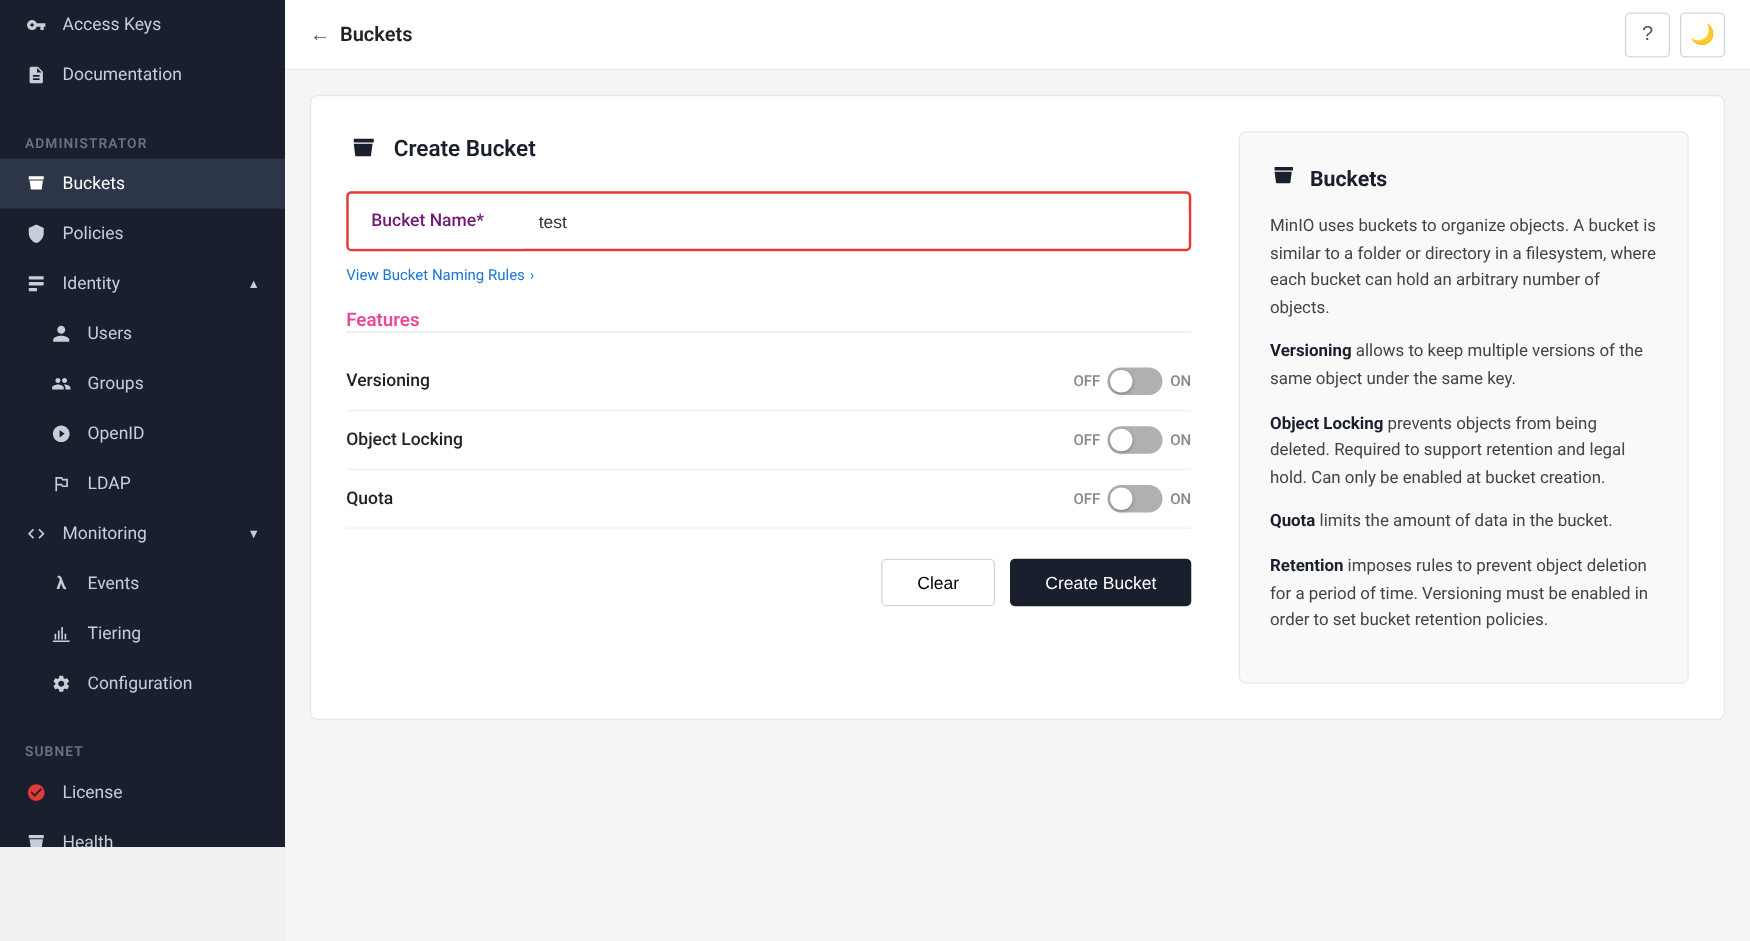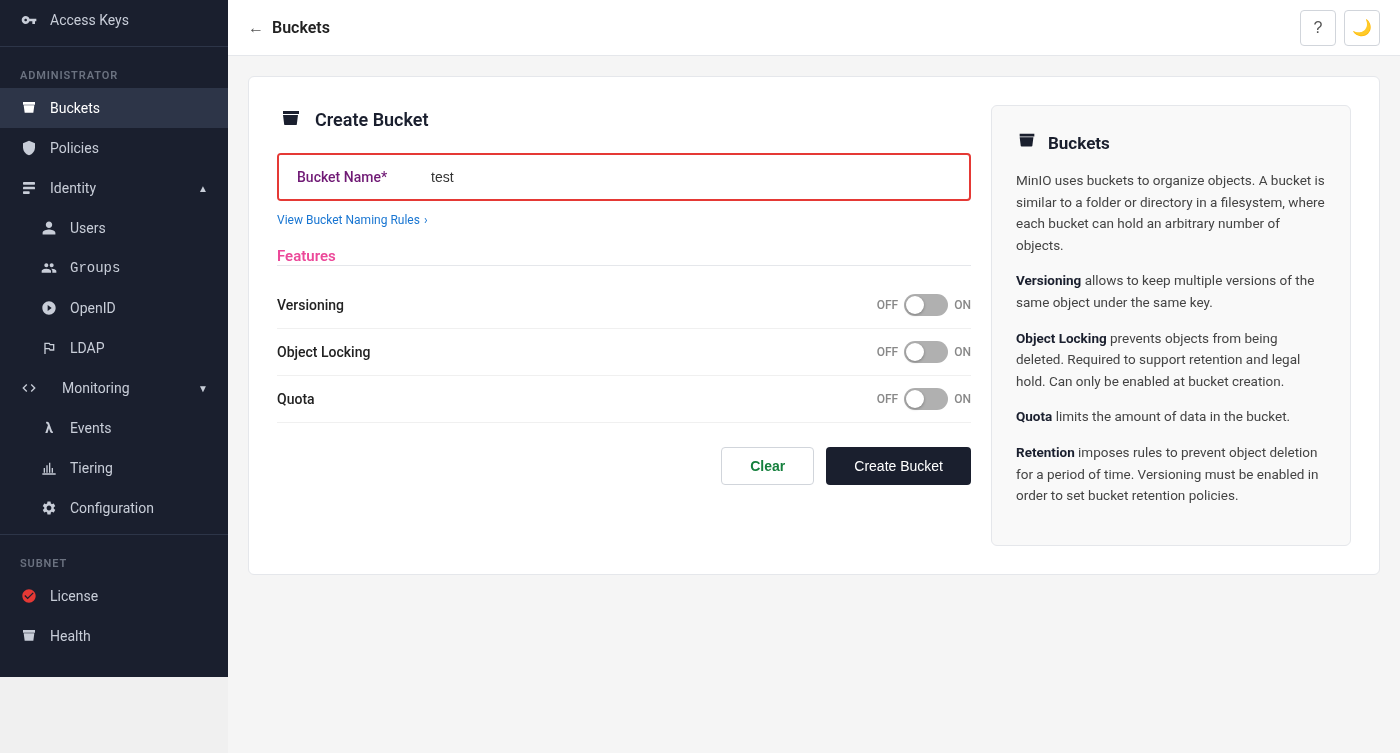--- a/index.html
+++ b/index.html
@@ -84,21 +84,21 @@
 
     
     .card {
       background: #fff;
       border-radius: 6px;
       border: 1px solid #e5e7eb;
       padding: 28px;
     }
     .card-layout {
       display: flex;
-      gap: 20px;
+      gap: 38px;
     }
     .card-main { flex: 1; }
     .card-sidebar {
       width: 360px;
       min-width: 360px;
       background: #f9f9f9;
       border-radius: 6px;
       border: 1px solid #e5e7eb;
       padding: 24px;
     }
@@ -213,22 +213,22 @@
       gap: 12px;
       margin-top: 24px;
       justify-content: flex-end;
     }
     .btn-clear {
       padding: 10px 28px;
       border: 1px solid #d1d5db;
       border-radius: 4px;
       background: #fff;
       font-size: 14px;
-      font-weight: 700;
-      color: #15803d;
+      font-weight: 400;
+      color: #000000;
       cursor: pointer;
     }
     .btn-create {
       padding: 10px 28px;
       border: none;
       border-radius: 4px;
       background: #1a1f2e;
       font-size: 14px;
       font-weight: 500;
       color: #fff;
@@ -258,20 +258,28 @@
 
 <nav class="sidebar">
 
   <div class="sidebar-item">
     <span class="icon">
       <svg width="16" height="16" viewBox="0 0 24 24" fill="currentColor">
           <path d="M12.65 10C11.83 7.67 9.61 6 7 6c-3.31 0-6 2.69-6 6s2.69 6 6 6c2.61 0 4.83-1.67 5.65-4H17v4h4v-4h2v-4H12.65zM7 14c-1.1 0-2-.9-2-2s.9-2 2-2 2 .9 2 2-.9 2-2 2z"></path>
         </svg>
     </span>
     <span>Access Keys</span>
+  </div>
+  <div class="sidebar-item">
+    <span class="icon">
+      <svg width="16" height="16" viewBox="0 0 24 24" fill="currentColor">
+          <path d="M14 2H6c-1.1 0-2 .9-2 2v16c0 1.1.9 2 2 2h12c1.1 0 2-.9 2-2V8l-6-6zm2 16H8v-2h8v2zm0-4H8v-2h8v2zm-3-5V3.5L18.5 9H13z"></path>
+        </svg>
+    </span>
+    <span>Documentation</span>
   </div>
 
   <div class="sidebar-divider"></div>
   <div class="sidebar-section-label">Administrator</div>
 
   <div class="sidebar-item active">
     <span class="icon">
       <svg width="16" height="16" viewBox="0 0 24 24" fill="currentColor">
           <path d="M3 3h18v4H3zm1 5h16l-1.5 11H5.5z"></path>
         </svg>
@@ -301,21 +309,21 @@
     <span class="chevron">▲</span>
   </div>
   <div class="sidebar-item" style="padding-left:40px;text-align:center;">
     <span class="icon">
       <svg width="16" height="16" viewBox="0 0 24 24" fill="currentColor">
           <path d="M12 12c2.7 0 4.8-2.1 4.8-4.8S14.7 2.4 12 2.4 7.2 4.5 7.2 7.2 9.3 12 12 12zm0 2.4c-3.2 0-9.6 1.6-9.6 4.8v2.4h19.2v-2.4c0-3.2-6.4-4.8-9.6-4.8z"></path>
         </svg>
     </span>
     <span>Users</span>
   </div>
-  <div class="sidebar-item" style="padding-left:40px;font-family:Liberation Mono, monospace;">
+  <div class="sidebar-item" style="padding-left:40px;">
     <span class="icon">
       <svg width="16" height="16" viewBox="0 0 24 24" fill="currentColor">
           <path d="M16 11c1.66 0 2.99-1.34 2.99-3S17.66 5 16 5c-1.66 0-3 1.34-3 3s1.34 3 3 3zm-8 0c1.66 0 2.99-1.34 2.99-3S9.66 5 8 5C6.34 5 5 6.34 5 8s1.34 3 3 3zm0 2c-2.33 0-7 1.17-7 3.5V19h14v-2.5c0-2.33-4.67-3.5-7-3.5zm8 0c-.29 0-.62.02-.97.05 1.16.84 1.97 1.97 1.97 3.45V19h6v-2.5c0-2.33-4.67-3.5-7-3.5z"></path>
         </svg>
     </span>
     <span>Groups</span>
   </div>
   <div class="sidebar-item" style="padding-left:40px;">
     <span class="icon">
       <svg width="16" height="16" viewBox="0 0 24 24" fill="currentColor">
@@ -327,21 +335,21 @@
   <div class="sidebar-item" style="padding-left:40px;">
     <span class="icon">
       <svg width="16" height="16" viewBox="0 0 24 24" fill="currentColor">
           <path d="M14 6l-1-2H5v17h2v-7h5l1 2h7V6h-6zm4 8h-4l-1-2H7V6h5l1 2h5v6z"></path>
         </svg>
     </span>
     <span>LDAP</span>
   </div>
 
   <div class="sidebar-item" style="justify-content: space-between;">
-    <div style="display:flex;align-items:center;gap:24px;">
+    <div style="display:flex;align-items:center;gap:12px;">
       <span class="icon">
         <svg width="16" height="16" viewBox="0 0 24 24" fill="currentColor">
             <path d="M9.4 16.6L4.8 12l4.6-4.6L8 6l-6 6 6 6 1.4-1.4zm5.2 0l4.6-4.6-4.6-4.6L16 6l6 6-6 6-1.4-1.4z"></path>
           </svg>
       </span>
       <span>Monitoring</span>
     </div>
     <span class="chevron">▼</span>
   </div>
   <div class="sidebar-item" style="padding-left:40px;">

